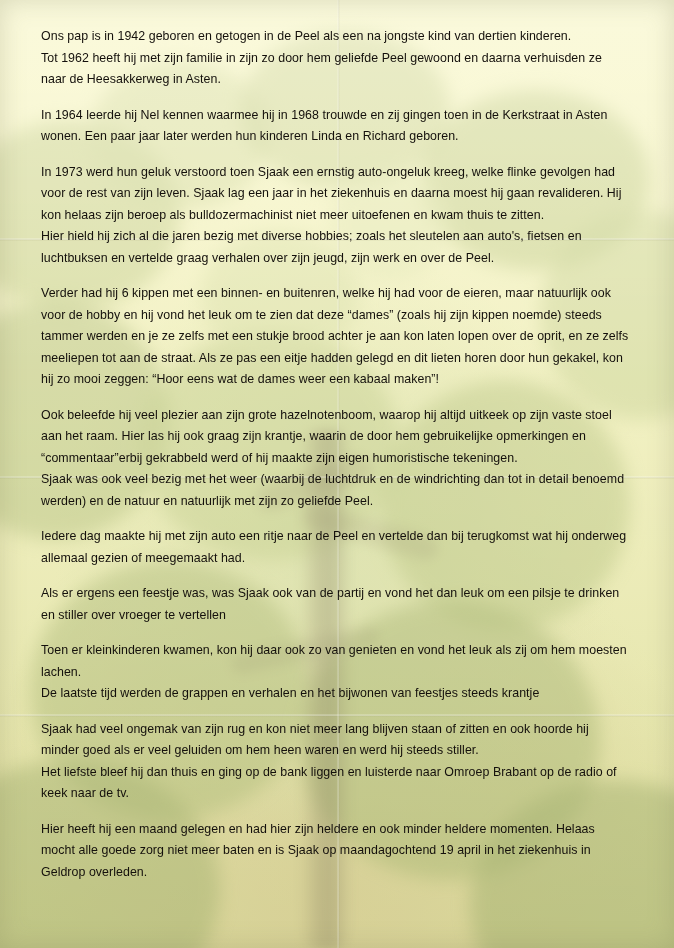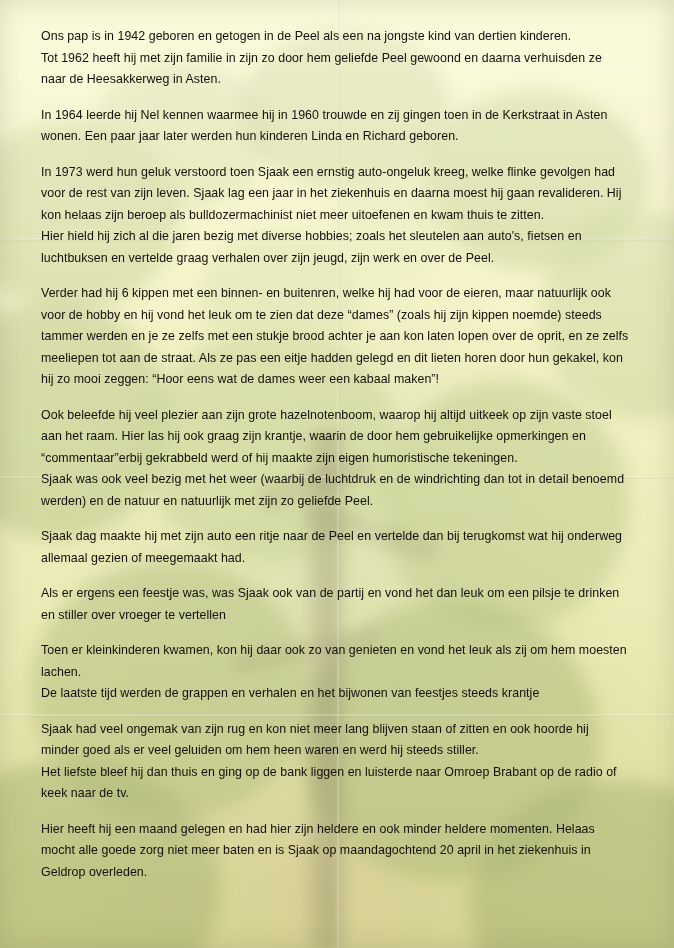--- a/index.html
+++ b/index.html
@@ -138,29 +138,29 @@
     <div class="crease-h" style="top:476px;"></div>
     <div class="crease-h" style="top:714px;"></div>
     <div class="crease-v" style="left:337px;"></div>
   </div>
 
   <div class="bg-layer edge-shadow"></div>
 
   <div class="doc">
     <p class="para">Ons pap is in 1942 geboren en getogen in de Peel als een na jongste kind van dertien kinderen.
 Tot 1962 heeft hij met zijn familie in zijn zo door hem geliefde Peel gewoond en daarna verhuisden ze naar de Heesakkerweg in Asten.</p>
-    <p class="para">In 1964 leerde hij Nel kennen waarmee hij in 1960 trouwde en zij gingen toen in de Kerkstraat in Asten wonen. Een paar jaar later werden hun kinderen Linda en Richard geboren.</p>
+    <p class="para">In 1964 leerde hij Nel kennen waarmee hij in 1968 trouwde en zij gingen toen in de Kerkstraat in Asten wonen. Een paar jaar later werden hun kinderen Linda en Richard geboren.</p>
     <p class="para">In 1973 werd hun geluk verstoord toen Sjaak een ernstig auto-ongeluk kreeg, welke flinke gevolgen had voor de rest van zijn leven. Sjaak lag een jaar in het ziekenhuis en daarna moest hij gaan revalideren. Hij kon helaas zijn beroep als bulldozermachinist niet meer uitoefenen en kwam thuis te zitten.
 Hier hield hij zich al die jaren bezig met diverse hobbies;  zoals het sleutelen aan auto's, fietsen en luchtbuksen en vertelde graag verhalen over zijn jeugd, zijn werk en over de Peel.</p>
     <p class="para">Verder had hij 6 kippen met een binnen- en buitenren, welke hij had voor de eieren, maar natuurlijk ook voor de hobby en hij vond het leuk om te zien dat deze “dames” (zoals hij zijn kippen noemde) steeds tammer werden en je ze zelfs met een stukje brood achter je aan kon laten lopen over de oprit, en ze zelfs meeliepen tot aan de straat. Als ze pas een eitje hadden gelegd en dit lieten horen door hun gekakel, kon hij zo mooi zeggen: “Hoor eens wat de dames weer een kabaal maken”!</p>
     <p class="para">Ook beleefde hij veel plezier aan zijn grote hazelnotenboom, waarop hij altijd uitkeek op zijn vaste stoel aan het raam. Hier las hij ook graag zijn krantje, waarin de door hem gebruikelijke opmerkingen en “commentaar”erbij gekrabbeld werd of hij maakte zijn eigen humoristische tekeningen.
 Sjaak was ook veel bezig met het weer (waarbij de luchtdruk en de windrichting dan tot in detail benoemd werden) en de natuur en natuurlijk met zijn zo geliefde Peel.</p>
-    <p class="para">Sjaak dag maakte hij met zijn auto een ritje naar de Peel en vertelde dan bij terugkomst wat hij onderweg allemaal gezien of meegemaakt had.</p>
+    <p class="para">Iedere dag maakte hij met zijn auto een ritje naar de Peel en vertelde dan bij terugkomst wat hij onderweg allemaal gezien of meegemaakt had.</p>
     <p class="para">Als er ergens een feestje was, was Sjaak ook van de partij en vond het dan leuk om een pilsje te drinken en stiller over vroeger te vertellen</p>
     <p class="para">Toen er kleinkinderen kwamen, kon hij daar ook zo van genieten en vond het leuk als zij om hem moesten lachen.
 De laatste tijd werden de grappen en verhalen en het bijwonen van feestjes steeds krantje</p>
     <p class="para">Sjaak had veel ongemak van zijn rug en kon niet meer lang blijven staan of zitten en ook hoorde hij minder goed als er veel geluiden om hem heen waren en werd hij steeds stiller.
 Het liefste bleef hij dan thuis en ging op de bank liggen en luisterde naar Omroep Brabant op de radio of keek naar de tv.</p>
-    <p class="para">Hier heeft hij een maand gelegen en had hier zijn heldere en ook minder heldere momenten. Helaas mocht alle goede zorg niet meer baten en is Sjaak op maandagochtend 20 april in het ziekenhuis in Geldrop overleden.</p>
+    <p class="para">Hier heeft hij een maand gelegen en had hier zijn heldere en ook minder heldere momenten. Helaas mocht alle goede zorg niet meer baten en is Sjaak op maandagochtend 19 april in het ziekenhuis in Geldrop overleden.</p>
 
   </div>
 
 </div>
 
 </body></html>

